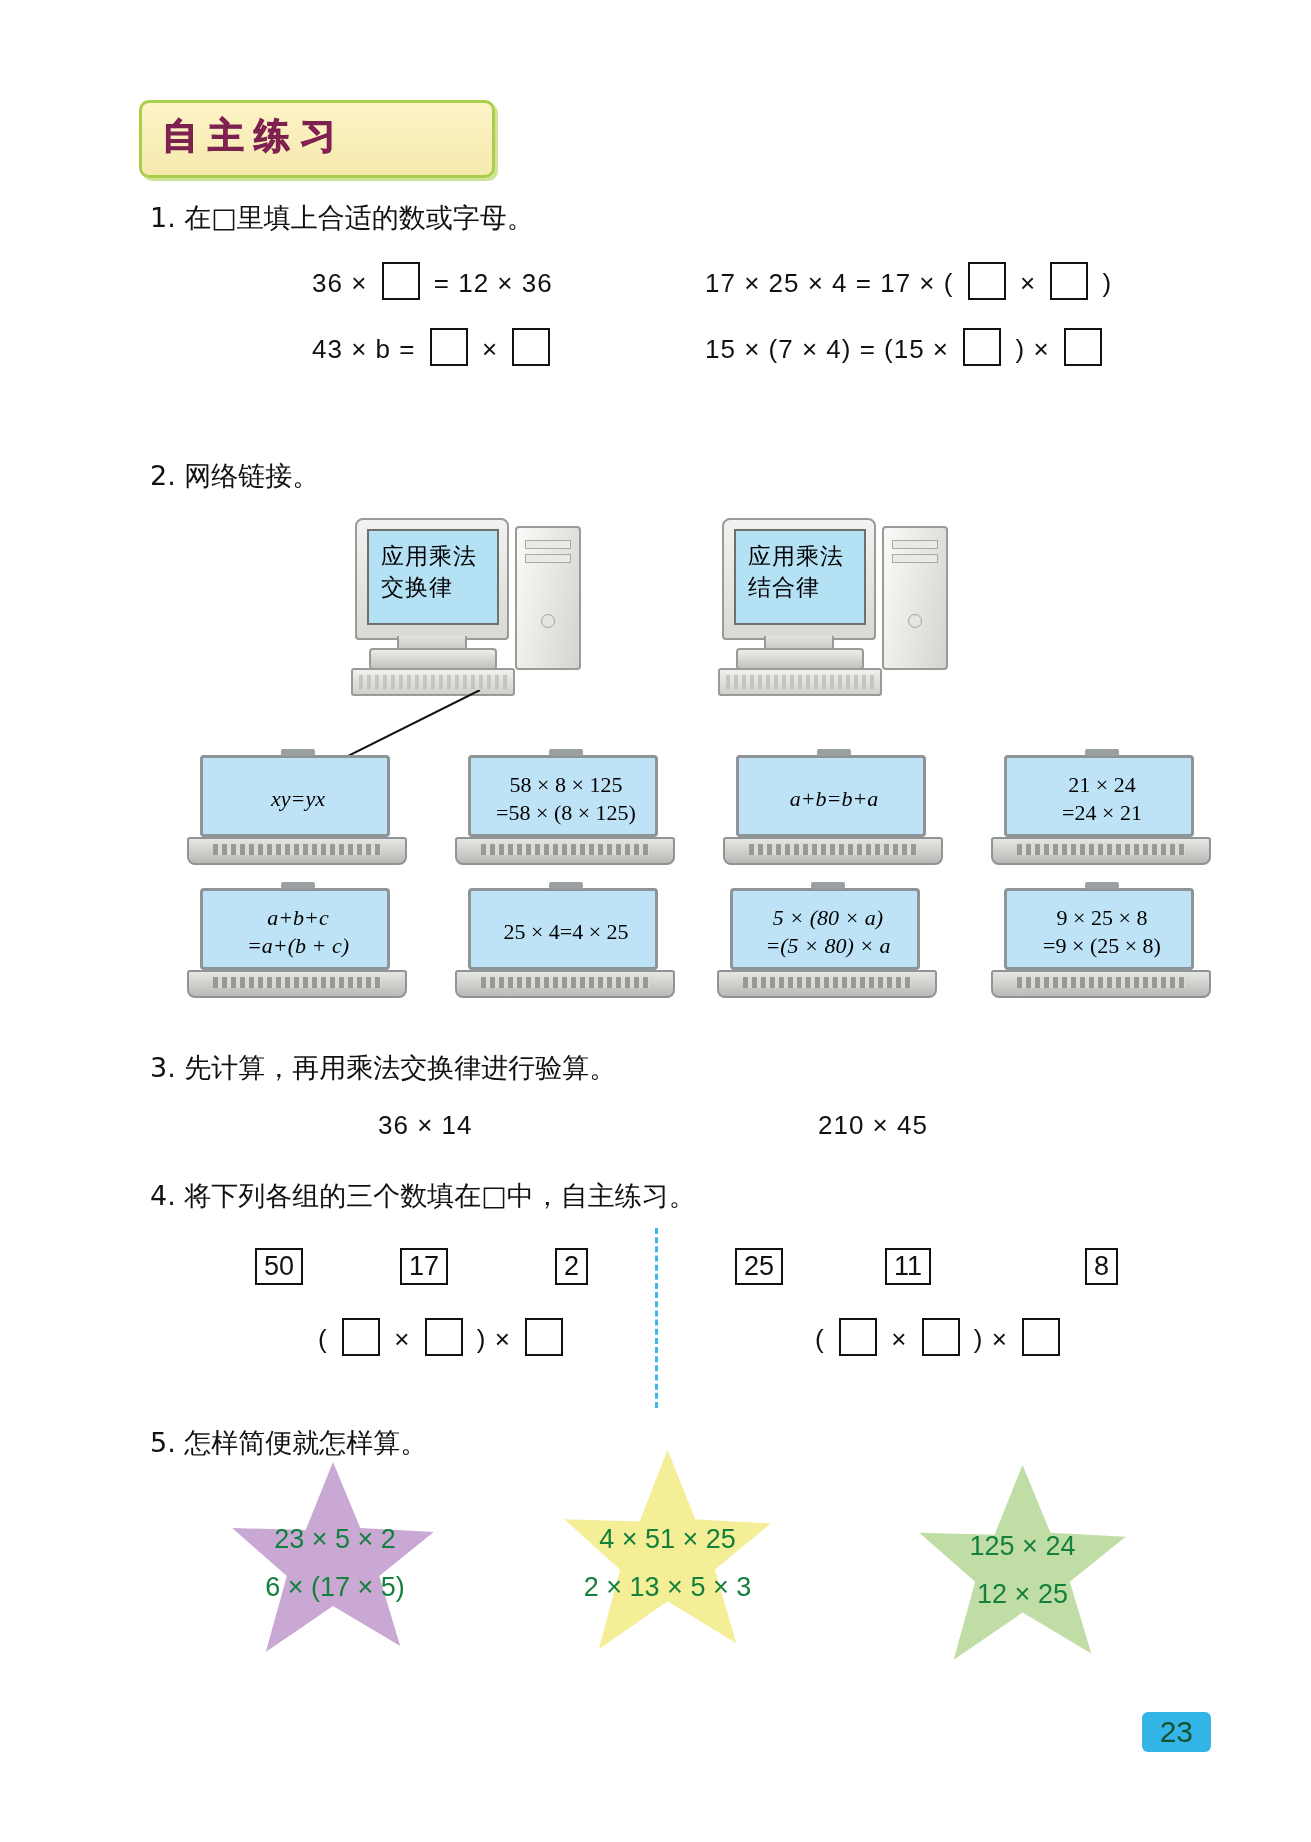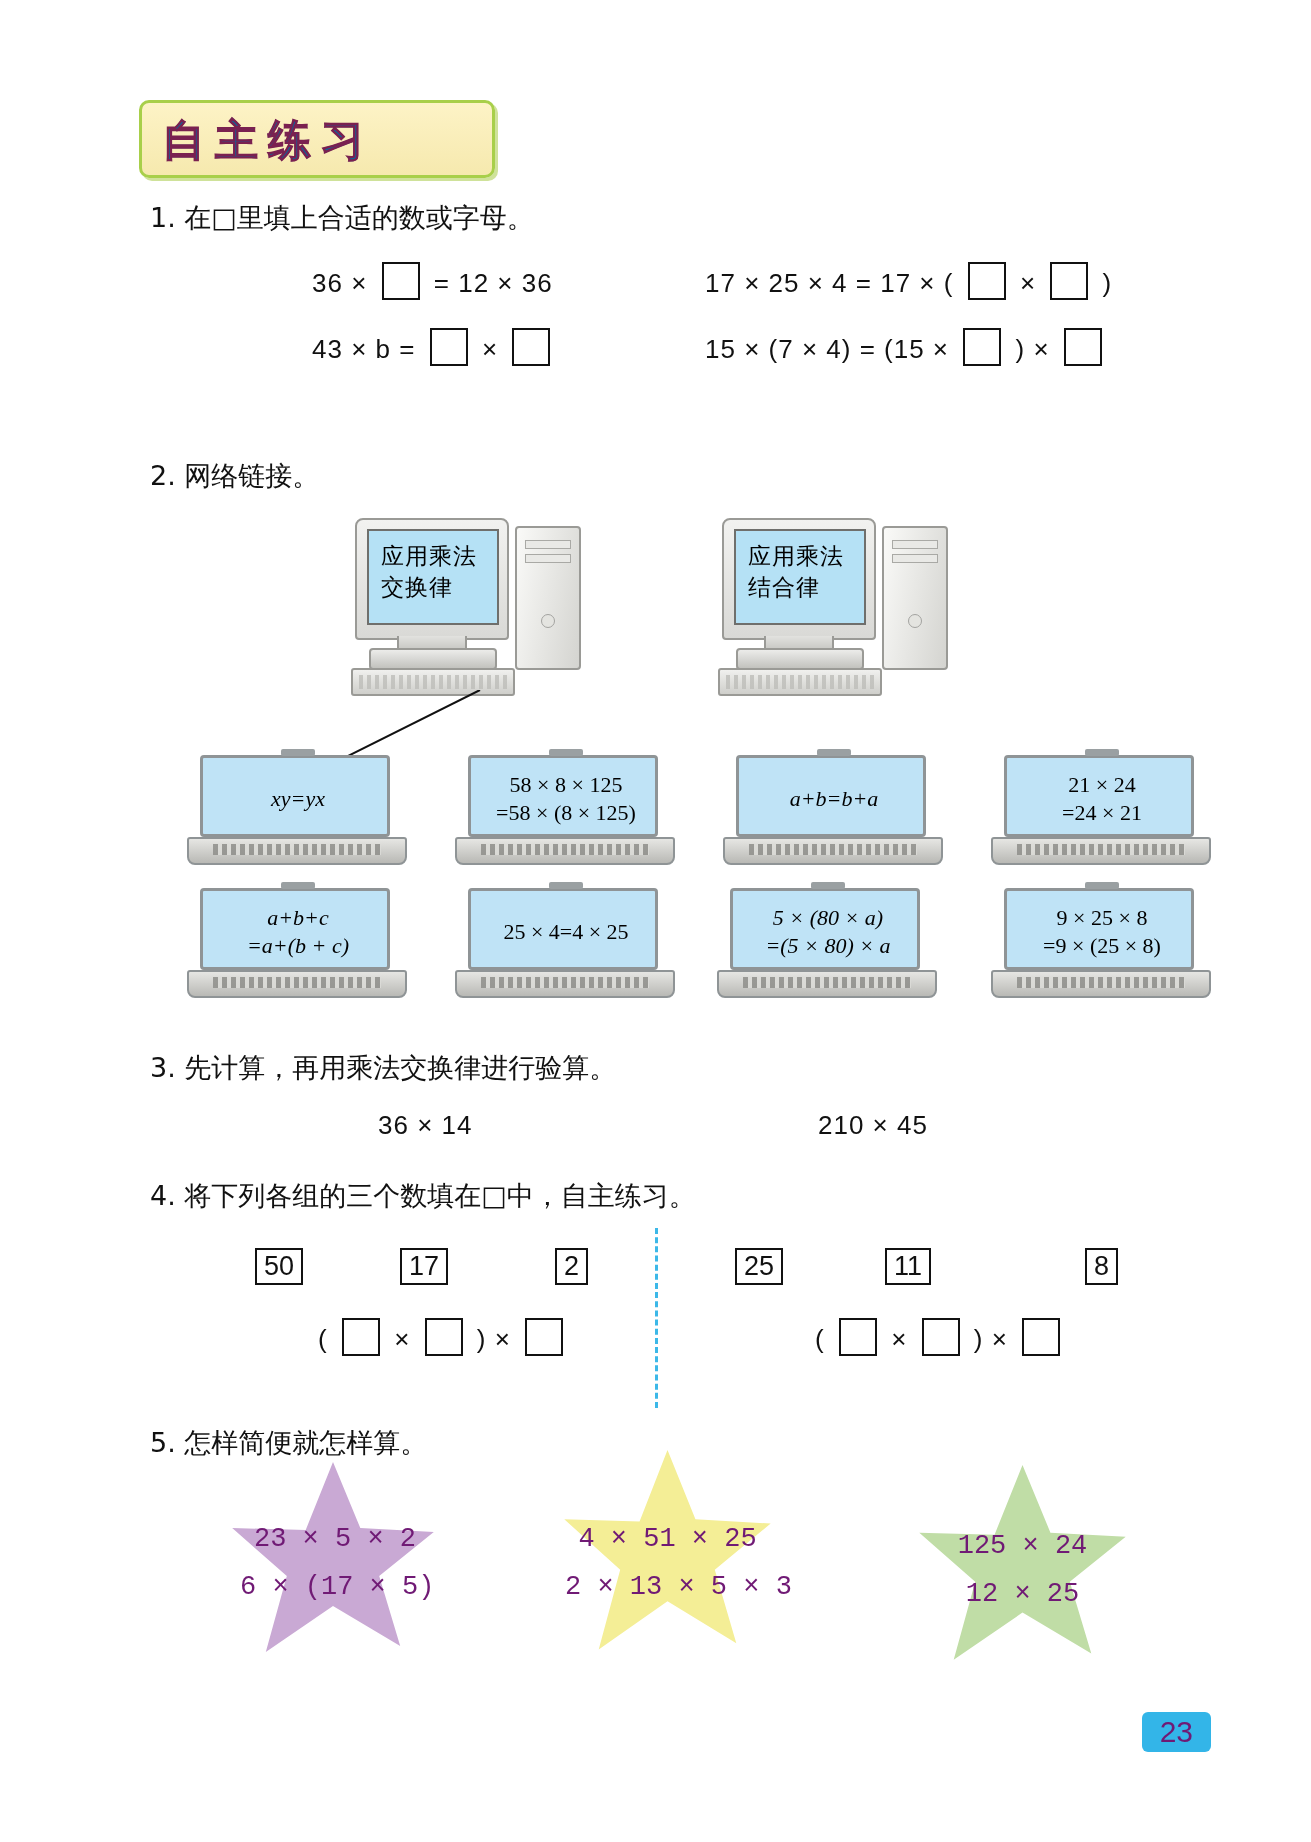--- a/index.html
+++ b/index.html
@@ -16,22 +16,22 @@
   .banner{
     position:absolute;left:139px;top:100px;
     width:350px;height:72px;
     background:linear-gradient(#fdf3c6,#f6e9ae);
     border:3px solid #a8cf4a;
     border-radius:10px;
     box-shadow:3px 3px 0 #cfe29a;
   }
   .banner-text{
     position:absolute;left:162px;top:112px;
-    font-size:43px;letter-spacing:10px;
-    color:#0369a1;
+    font-size:36px;letter-spacing:10px;
+    color:#be185d;
     font-weight:bold;
     font-family:"DejaVu Sans", sans-serif;
     -webkit-text-stroke:1px #7a2150;
   }
 
   
   .q{
     position:absolute;
     font-size:27px;
     color:#111;
@@ -174,31 +174,31 @@
   }
 
   
   .star{
     position:absolute;
     clip-path:polygon(50% 0%,63% 33%,98% 35%,72% 57%,82% 92%,50% 72%,18% 95%,28% 57%,2% 33%,37% 34%);
   }
   .star-text{
     position:absolute;
     font-size:27px;line-height:48px;
-    color:#701a75;
-    font-family:Liberation Mono, monospace;
+    color:#15803d;
+    font-family:Liberation Sans, sans-serif;
     white-space:nowrap;
     text-align:center;
   }
 
   
   .pageno{
     position:absolute;right:100px;bottom:90px;
     background:#33b5e8;
-    color:#701a75;
+    color:#14532d;
     font-size:30px;
     font-family:"Liberation Sans", sans-serif;
     padding:3px 18px;
     border-radius:6px;
   }
 </style>
 </head>
 <body>
 
 <div class="page">

